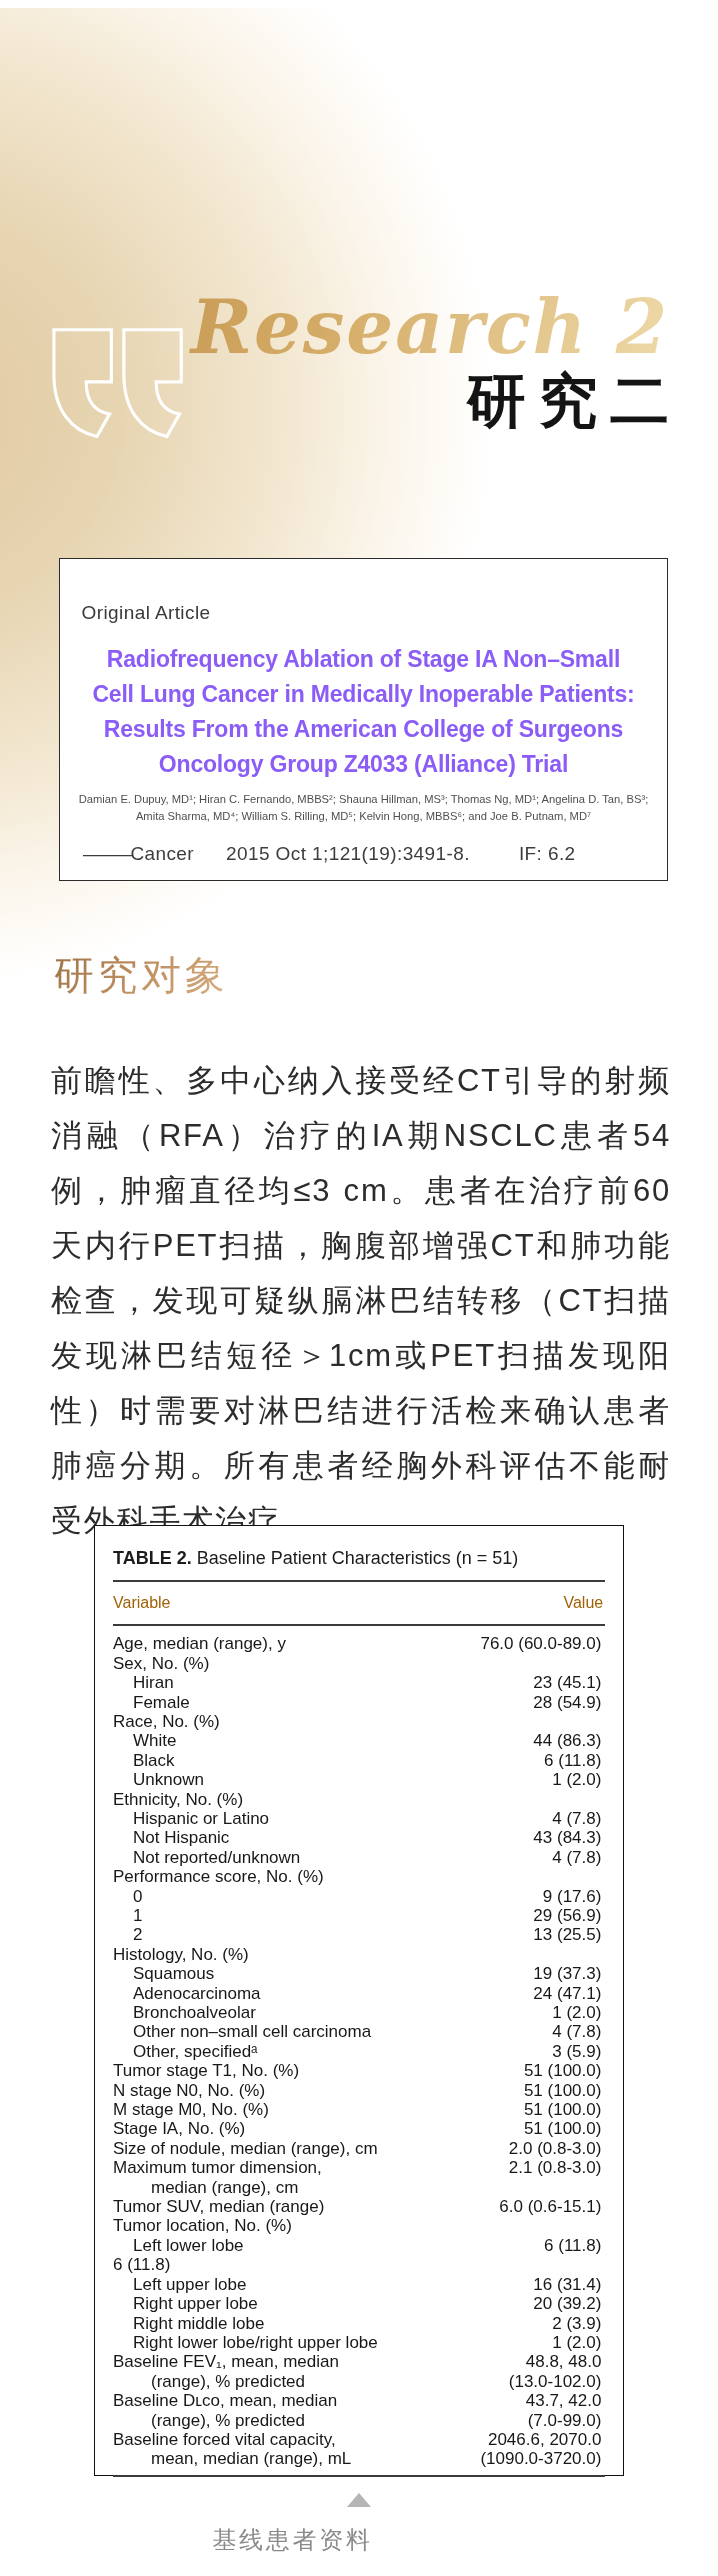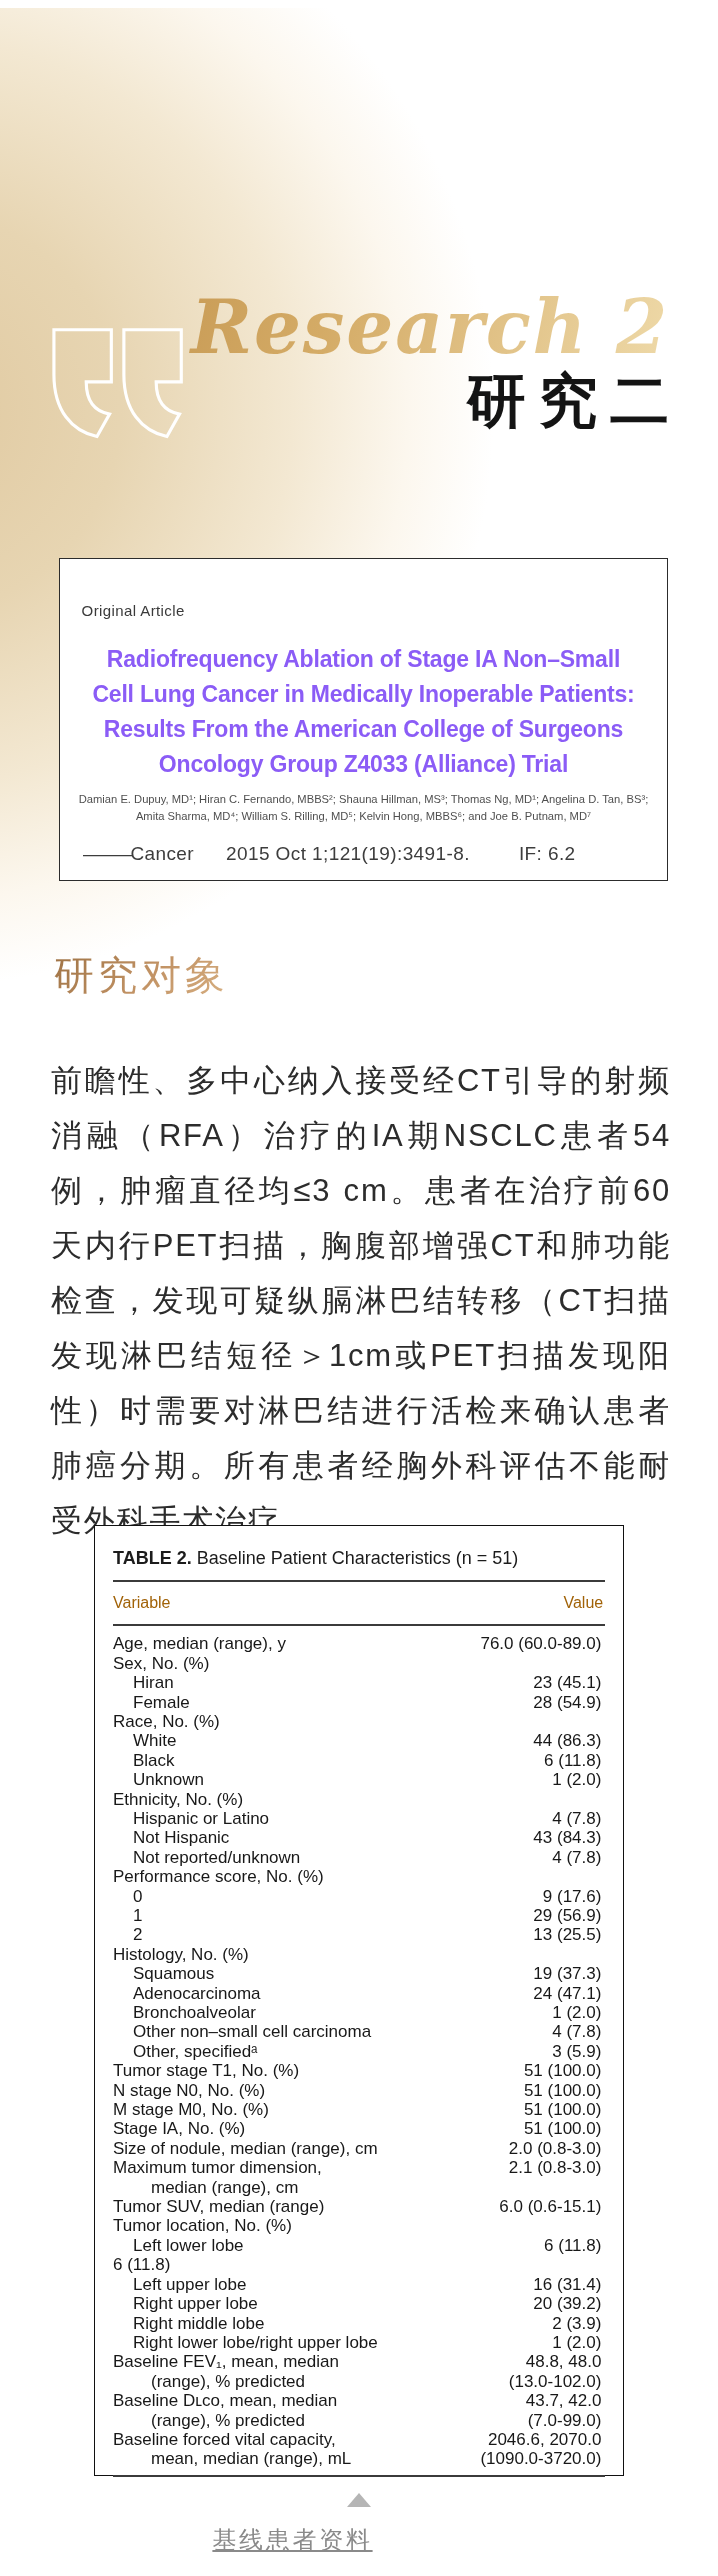--- a/index.html
+++ b/index.html
@@ -16,21 +16,21 @@
     font-size:74px;line-height:1;letter-spacing:1.8px;
     background:linear-gradient(105deg,#bf8f49 0%,#d4ab66 45%,#eed9a8 100%);
     -webkit-background-clip:text;background-clip:text;color:transparent;}
   .cn-title{position:absolute;right:50px;top:358px;width:629px;text-align:right;
     font-family:"DejaVu Serif","Liberation Serif",serif;font-weight:700;font-size:59px;line-height:1.2;
     color:#141414;letter-spacing:12.6px;margin-right:-12.6px;}
 
   
   .paper-card{position:absolute;left:59px;top:550px;width:609px;height:323px;background:#ffffff;
     border:1.8px solid #2c2c2c;box-sizing:border-box;}
-  .article-tag{position:absolute;left:21.6px;top:43px;font-size:15px;color:#3a3a3a;letter-spacing:0.4px;}
+  .article-tag{position:absolute;left:21.6px;top:43px;font-size:19px;color:#3a3a3a;letter-spacing:0.4px;}
   .article-title{position:absolute;left:4%;top:83px;width:92%;text-align:center;
     font-size:23px;font-weight:700;line-height:35px;color:#8b5cf6;letter-spacing:-0.2px;}
   .authors{position:absolute;left:3%;width:94%;text-align:center;font-size:11.2px;color:#4f4f4f;line-height:17px;}
   .authors-1{top:232px;} .authors-2{top:249px;}
   .citation-row{position:absolute;left:23.4px;top:284px;display:flex;align-items:center;
     font-size:19px;color:#3d3d3d;letter-spacing:0.4px;}
   .citation-dash{display:inline-block;width:47px;transform:scaleX(2.6);transform-origin:left center;color:#3d3d3d;}
   .citation-ref{margin-left:32px;} .citation-impact{margin-left:49px;}
 
   
@@ -54,21 +54,21 @@
   .t-label{flex:1 1 auto;white-space:nowrap;overflow:hidden;}
   .t-value{flex:0 0 auto;text-align:right;padding-right:3.6px;}
   .ind0{padding-left:0;} .ind1{padding-left:20px;} .ind2{padding-left:38px;}
   .t-rule-bottom{margin-top:6.3px;}
 
   
   .scroll-top-icon{position:absolute;left:347px;top:2485px;width:0;height:0;
     border-left:12.6px solid transparent;border-right:12.6px solid transparent;
     border-bottom:14.4px solid #b5b5b5;}
   .footer-caption{position:absolute;left:0;top:2516px;width:585px;text-align:center;
-    font-size:24px;color:#8a8a8a;letter-spacing:2.7px;text-decoration:underline;}
+    font-size:24px;color:#8a8a8a;letter-spacing:2.7px;}
 </style>
 </head>
 <body>
 
 <div class="page">
 
   <div class="hero-bg"></div>
 
   <svg class="quotes" viewBox="0 0 148 126" fill="none" stroke="#ffffff" stroke-width="3.5">
     <path d="M2,2 H66 V60 H38 C38,82 47,93 64,96 L50,121 C22,115 2,92 2,52 Z"></path>

